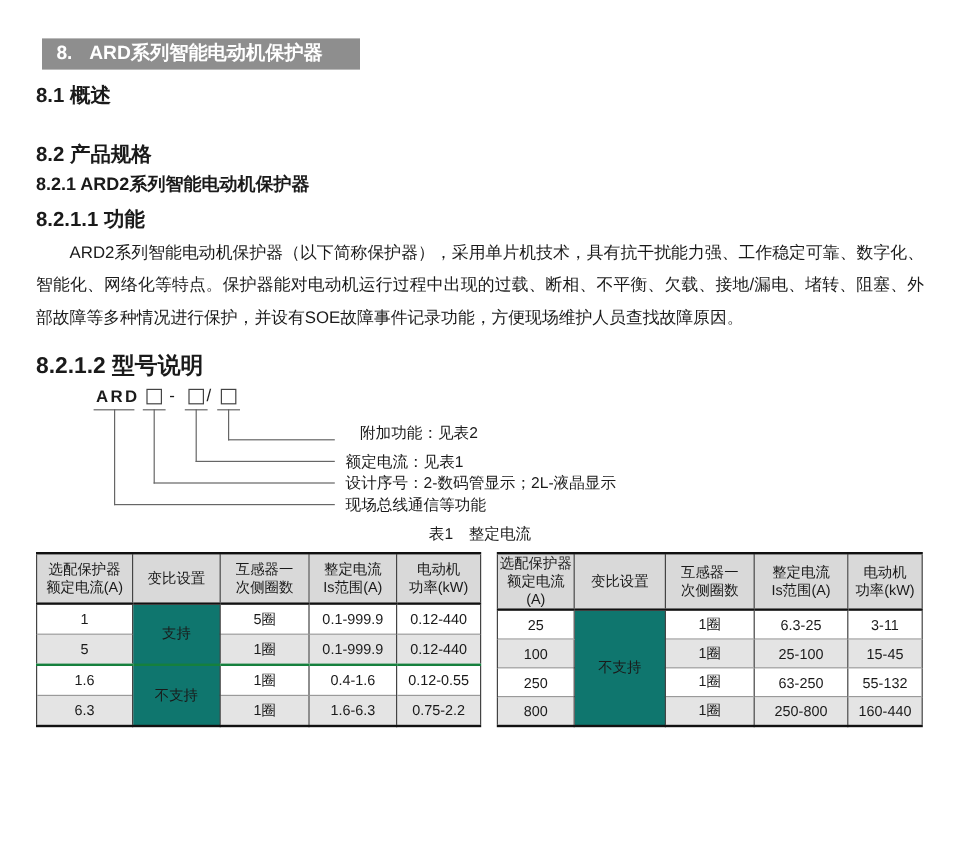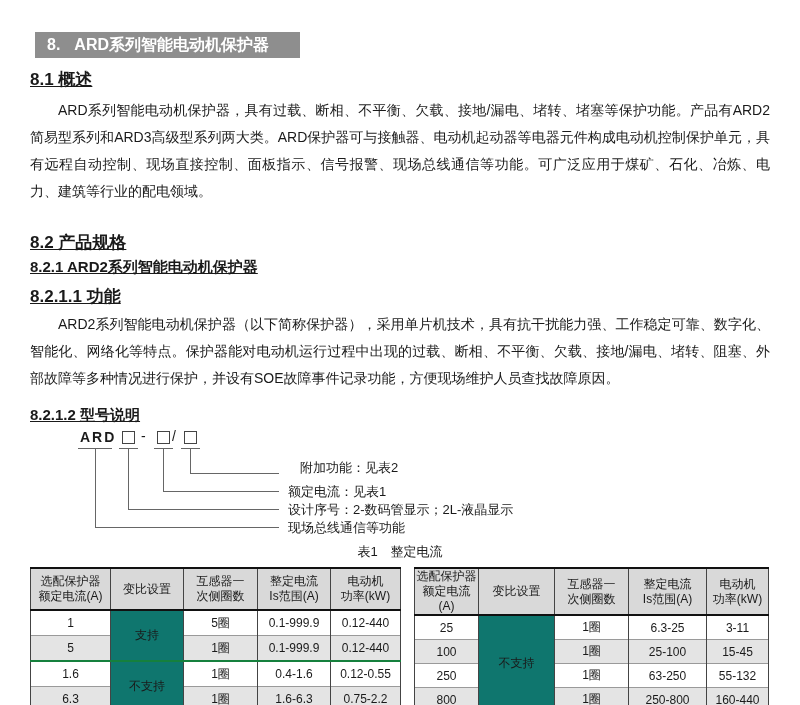--- a/index.html
+++ b/index.html
@@ -6,26 +6,26 @@
   .page{
     position:relative;width:800px;height:705px;overflow:hidden;background:#fff;
     font-family:"Liberation Sans","DejaVu Sans",sans-serif;color:#1a1a1a;
   }
   
   .section-bar{
     margin:32px 0 0 35px;width:253px;height:26px;padding-left:12px;
     background:#8e8e8e;color:#ffffff;font-size:16px;font-weight:bold;
     line-height:26px;display:flex;gap:14px;align-items:center;
   }
-  h2,h3,h4{margin:0;text-decoration:underline;}
+  h2,h3,h4{margin:0;}
   .h81{margin:10px 30px 6px;font-size:17px;font-weight:bold;}
   .h82{margin:26px 30px 4px;font-size:17px;font-weight:bold;}
   .h821{margin:4px 30px 0;font-size:15px;font-weight:bold;}
   .h8211{margin:8px 30px 0;font-size:17px;font-weight:bold;}
-  .h8212{margin:14px 30px 2px;font-size:15px;font-weight:bold;}
+  .h8212{margin:14px 30px 2px;font-size:19px;font-weight:bold;}
   .body-p{
     margin:3px 30px 0;font-size:14px;line-height:27px;
     text-align:justify;text-indent:2em;
   }
   
   .diagram{position:relative;margin-left:30px;width:740px;height:112px;font-size:14px;}
   .d-prefix{position:absolute;left:50px;top:2px;font-weight:bold;letter-spacing:2px;}
   .d-box{position:absolute;top:4px;width:11px;height:11px;border:1.5px solid #444;background:#fff;}
   .d-b1{left:92px;} .d-b2{left:127px;} .d-b3{left:154px;}
   .d-dash{position:absolute;left:111px;top:1px;}
@@ -59,21 +59,20 @@
 <body>
 
 <div class="page">
 
   <div class="section-bar">
     <span>8.</span>
     <span>ARD系列智能电动机保护器</span>
   </div>
 
   <h2 class="h81">8.1 概述</h2>
-  <p class="body-p">ARD系列智能电动机保护器，具有过载、断相、不平衡、欠载、接地/漏电、堵转、堵塞等保护功能。产品有ARD2简易型系列和ARD3高级型系列两大类。ARD保护器可与接触器、电动机起动器等电器元件构成电动机控制保护单元，具有远程自动控制、现场直接控制、面板指示、信号报警、现场总线通信等功能。可广泛应用于煤矿、石化、冶炼、电力、建筑等行业的配电领域。</p>
 
   <h2 class="h82">8.2 产品规格</h2>
   <h3 class="h821">8.2.1 ARD2系列智能电动机保护器</h3>
   <h4 class="h8211">8.2.1.1 功能</h4>
   <p class="body-p">ARD2系列智能电动机保护器（以下简称保护器），采用单片机技术，具有抗干扰能力强、工作稳定可靠、数字化、智能化、网络化等特点。保护器能对电动机运行过程中出现的过载、断相、不平衡、欠载、接地/漏电、堵转、阻塞、外部故障等多种情况进行保护，并设有SOE故障事件记录功能，方便现场维护人员查找故障原因。</p>
 
   <h4 class="h8212">8.2.1.2 型号说明</h4>
 
   <div class="diagram">
     <span class="d-prefix">ARD</span>

